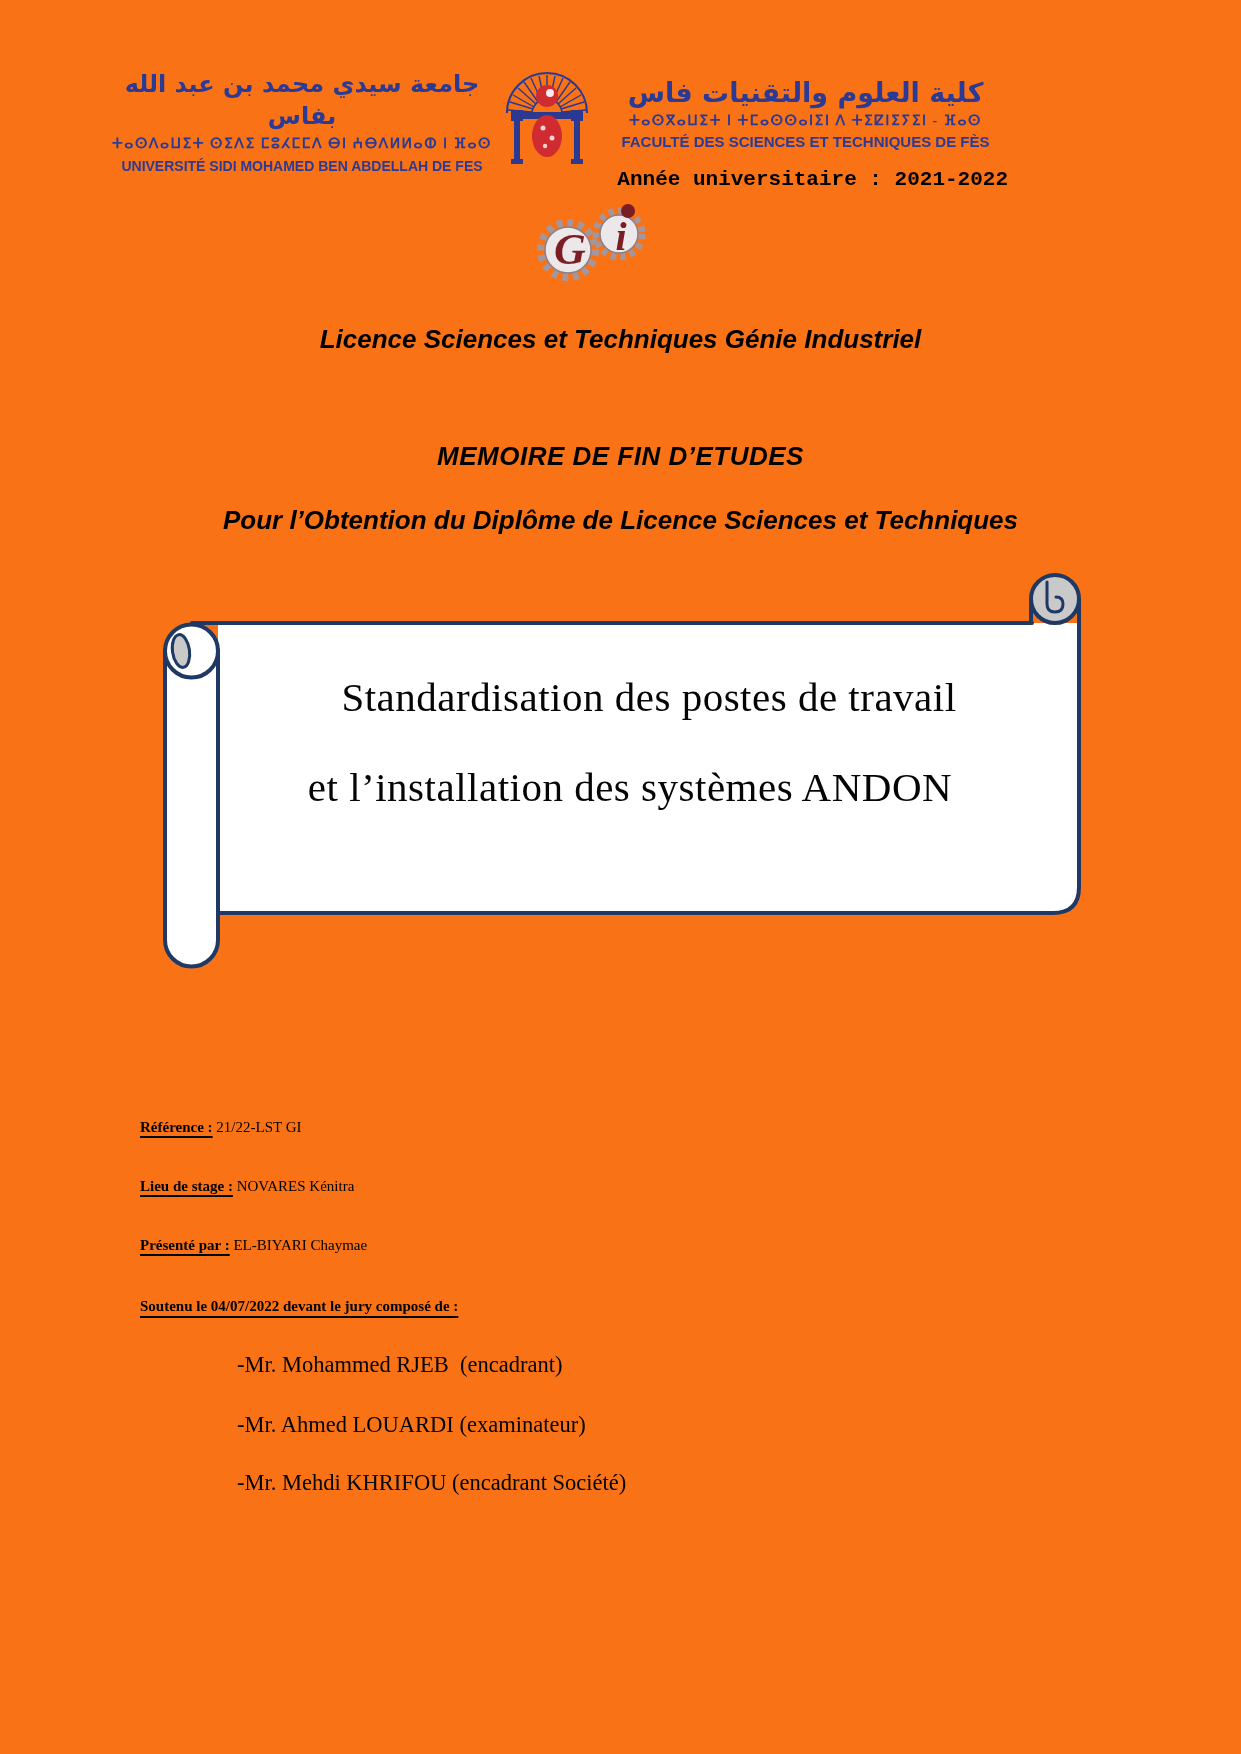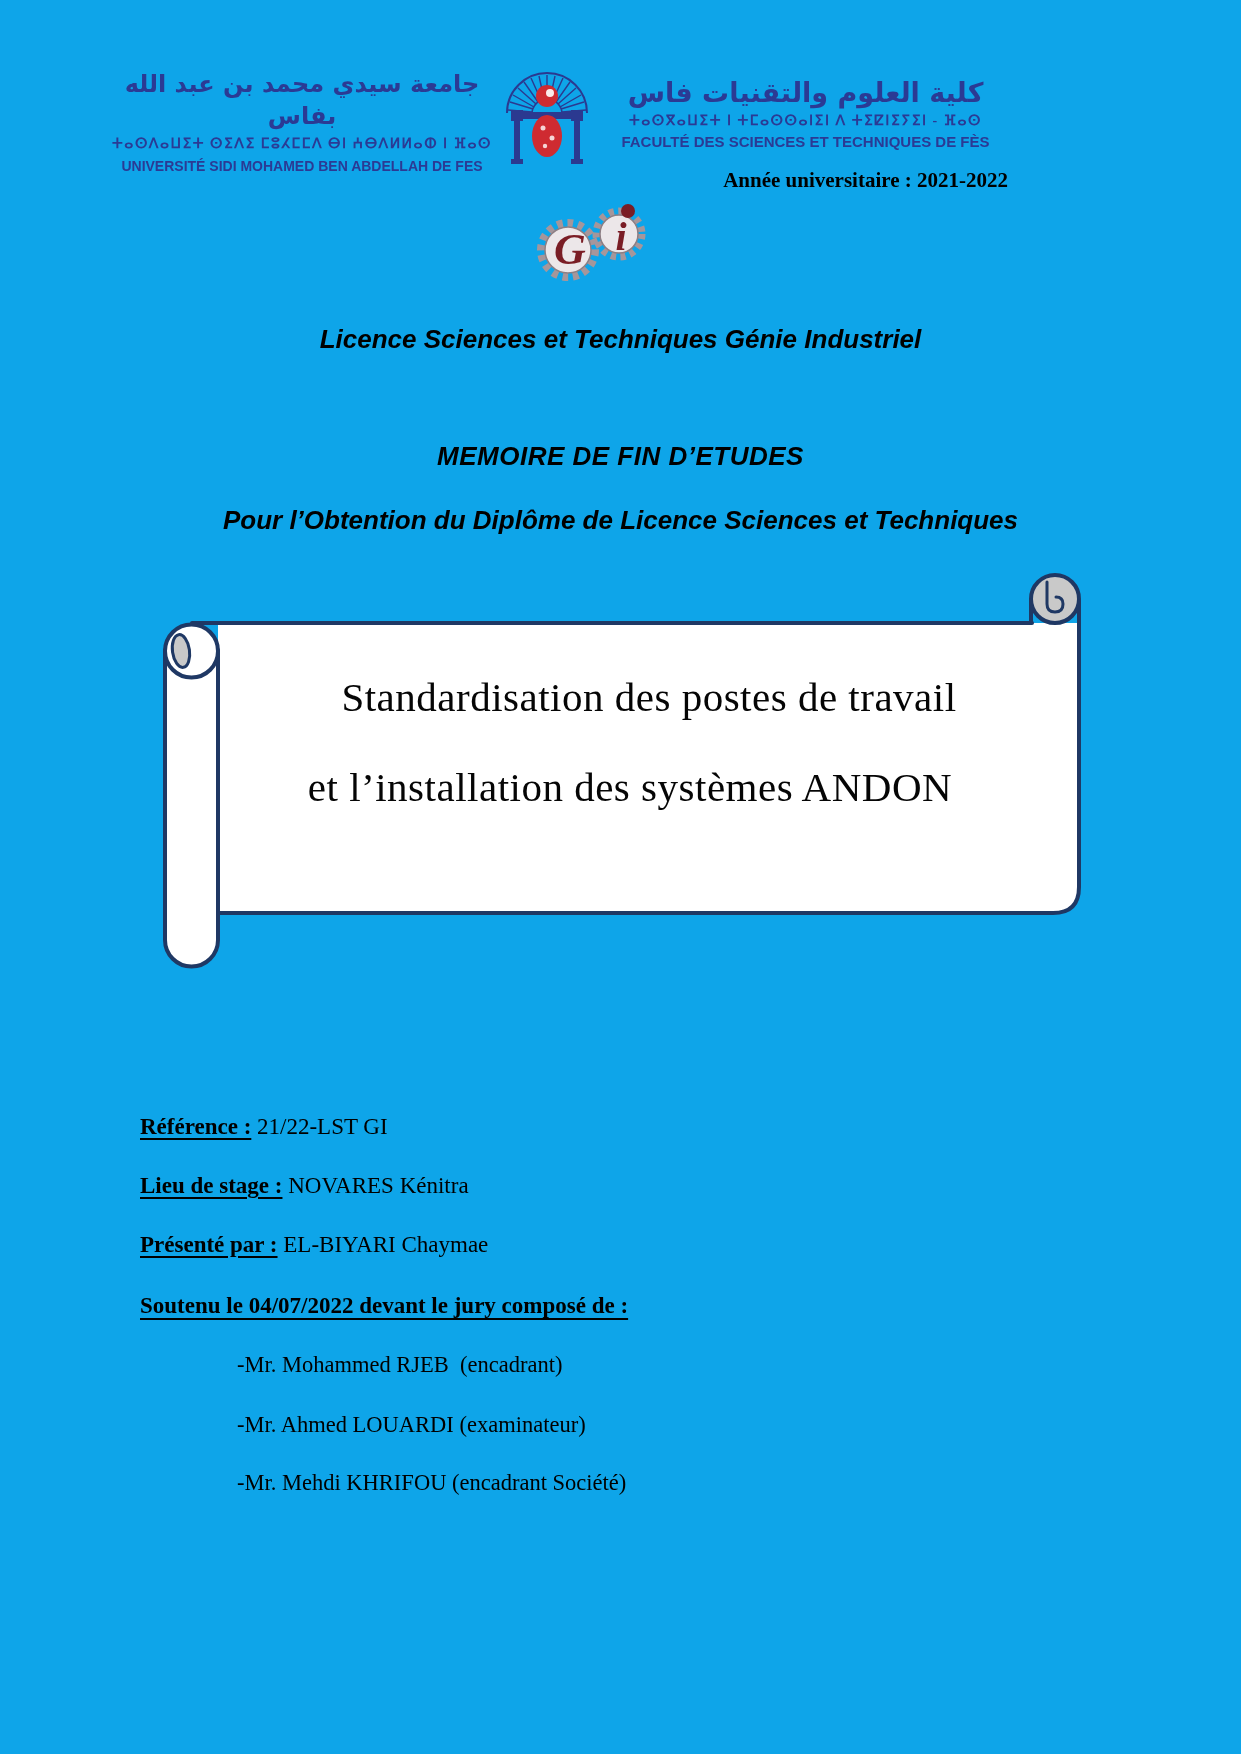--- a/index.html
+++ b/index.html
@@ -1,48 +1,48 @@
 <!DOCTYPE html>
 <html><head>
 <meta charset="utf-8">
 <style>
   html,body{margin:0;padding:0;background:#888;}
   .page{
-    position:relative;width:1241px;height:1754px;background:#0ea5e9;
+    position:relative;width:1241px;height:1754px;background:#f97316;
     margin:0 auto;overflow:hidden;
     font-family:"Liberation Serif",serif;color:#000;
   }
   .abs{position:absolute;}
   
   .hdr{color:#2b3a94;text-align:center;}
   .ar{font-family:"DejaVu Sans",sans-serif;font-weight:bold;direction:rtl;}
   .tf{font-family:Liberation Serif, serif;font-weight:bold;letter-spacing:1.5px;}
   .lat{font-family:"Liberation Sans",sans-serif;font-weight:bold;}
   .uni-ar{font-size:24px;line-height:32px;}
   .uni-tf{font-size:14px;line-height:24px;}
   .uni-lat{font-size:14px;line-height:20px;}
   .fac-ar{font-size:27px;line-height:34px;}
   .fac-tf{font-size:14px;line-height:22px;}
   .fac-lat{font-size:15px;line-height:20px;}
-  .year{font-weight:bold;font-size:21px;text-align:right;}
+  .year{font-weight:bold;font-size:21px;text-align:right;font-family:Liberation Mono, monospace;}
   
   .it-sans{
     font-family:"Liberation Sans",sans-serif;font-weight:bold;font-style:italic;
     text-align:center;width:100%;left:0;
   }
   .program{font-size:26px;}
   .memoir1{font-size:26px;letter-spacing:.5px;}
   .memoir2{font-size:26px;}
   
   .scroll-title{
     left:220px;width:820px;text-align:center;
     font-size:41px;letter-spacing:.5px;line-height:52px;color:#050505;
   }
   
-  .detail{font-size:23px;line-height:30px;}
+  .detail{font-size:15px;line-height:30px;}
   .lbl{
     font-weight:bold;text-decoration:underline;
     text-underline-offset:4px;text-decoration-thickness:2px;
   }
   .soutenu{font-weight:bold;text-decoration:underline;text-underline-offset:5px;text-decoration-thickness:2px;}
   .jury{font-size:22.5px;line-height:30px;white-space:pre-wrap;}
   svg{display:block;}
 </style>
 </head>
 <body>

